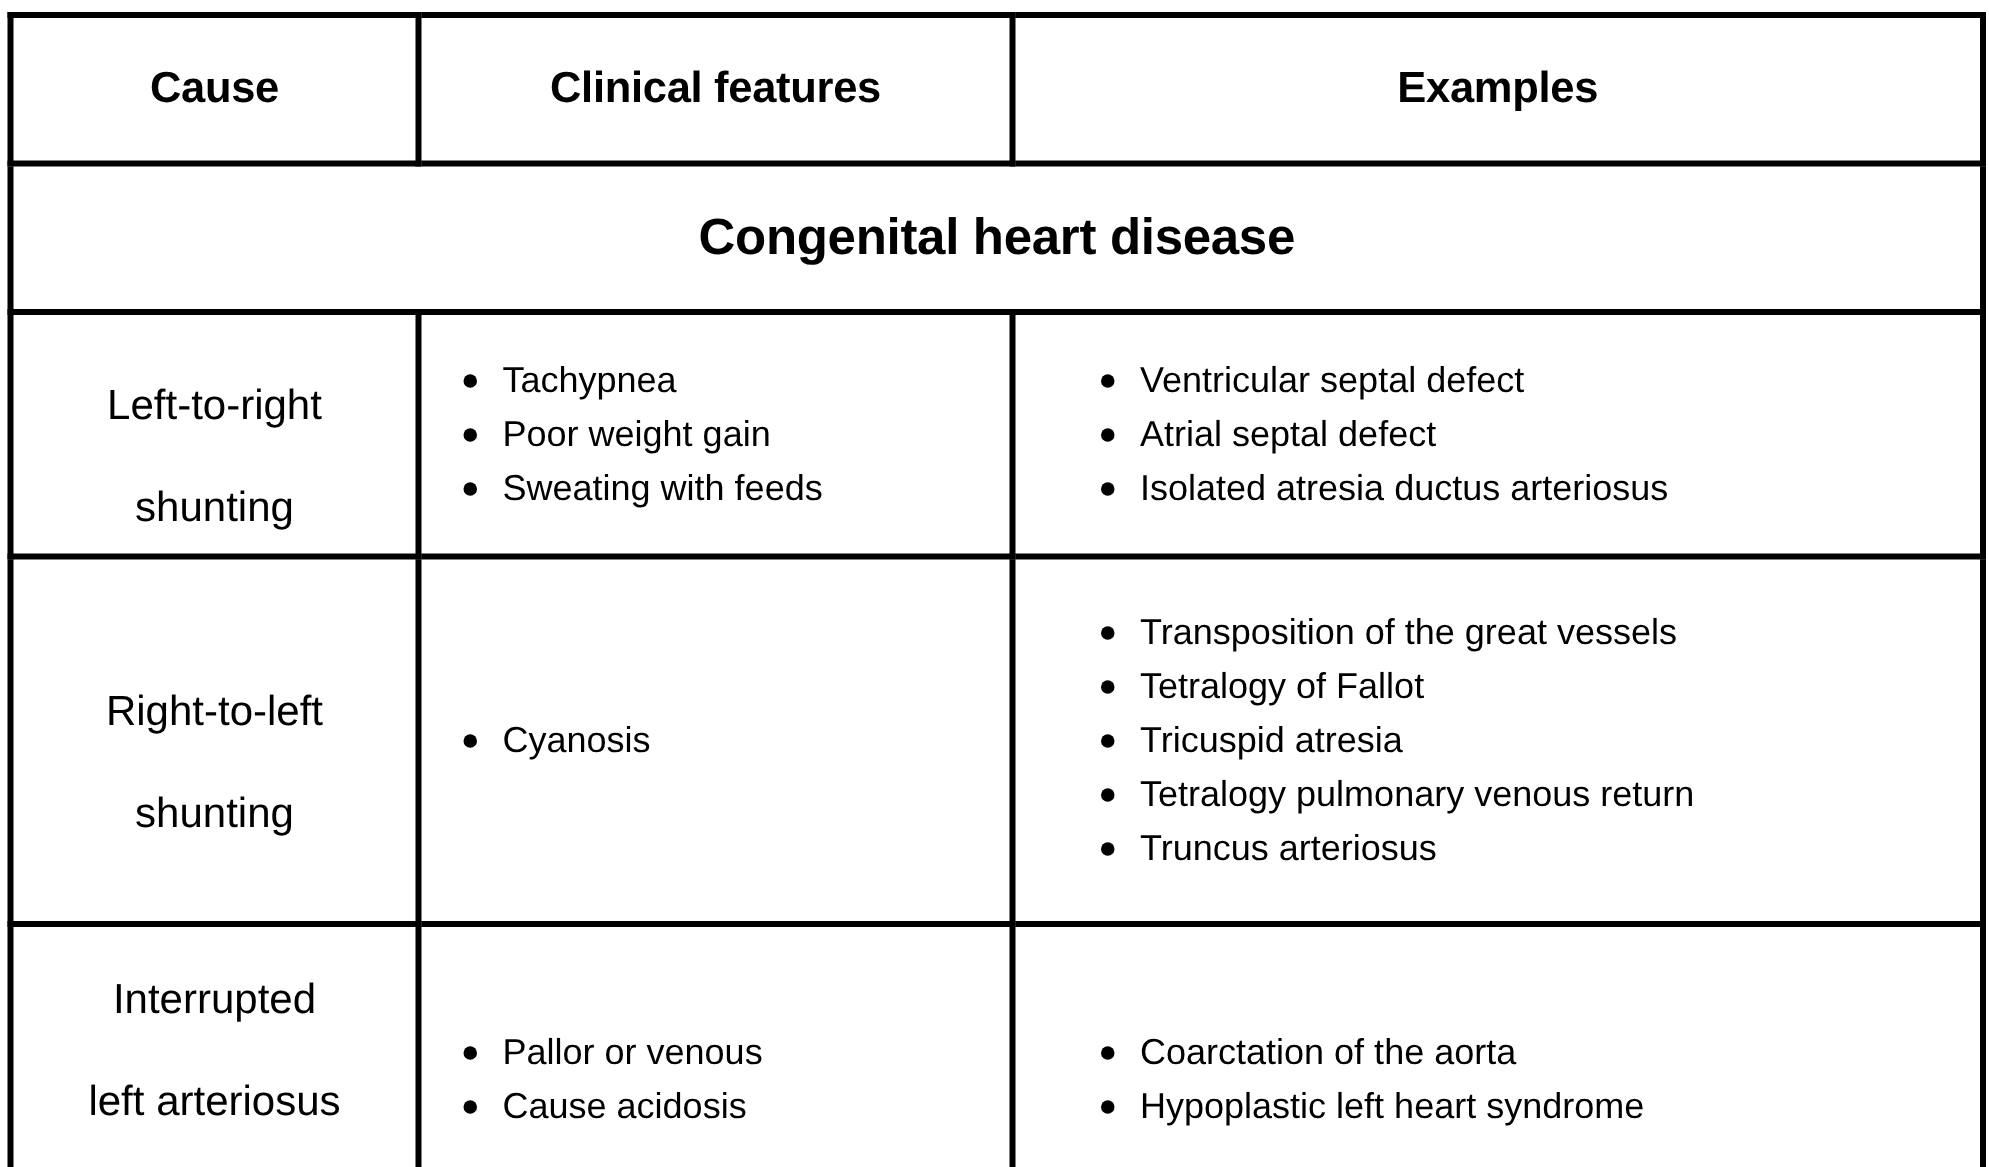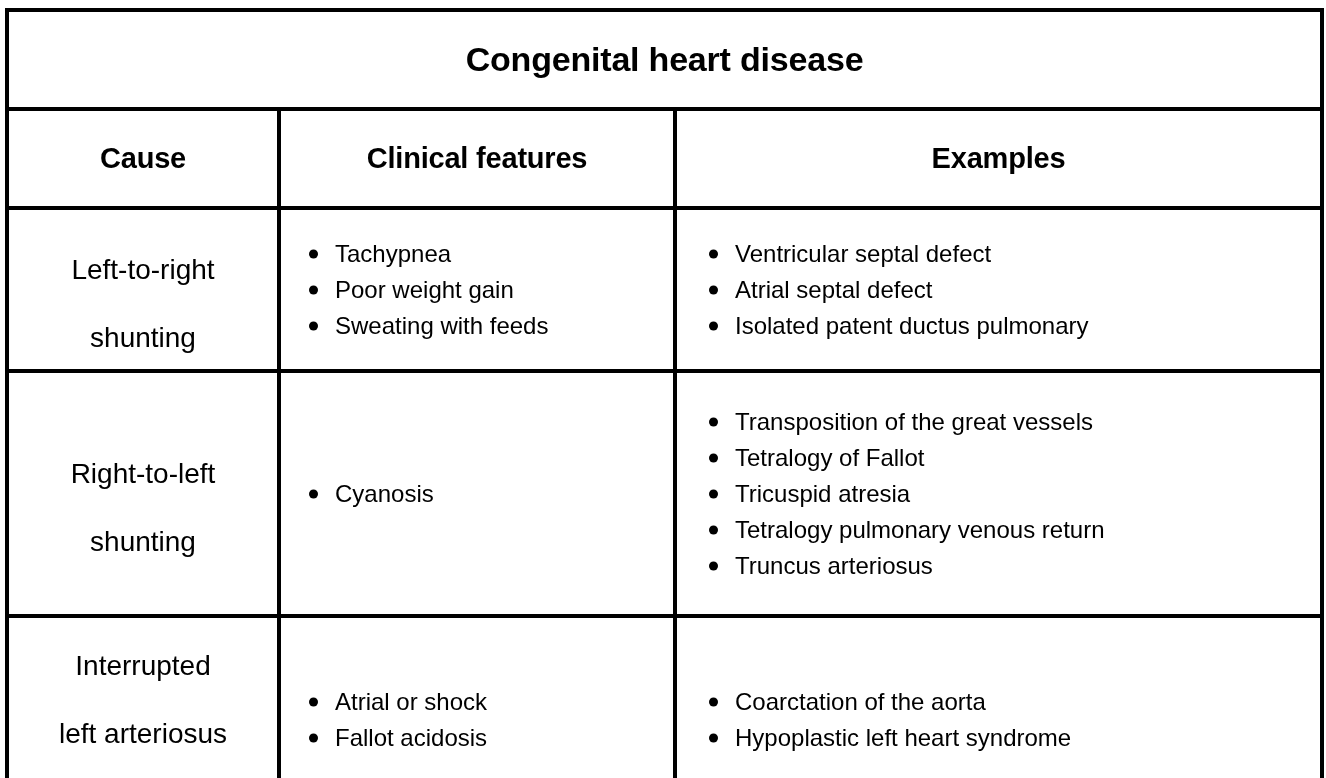--- a/index.html
+++ b/index.html
@@ -92,64 +92,65 @@
     top: 50%;
     transform: translateY(-50%);
     width: 9px;
     height: 9px;
     border-radius: 50%;
     background: #000000;
   }
 
   ul.bullets.examples {
     padding-left: 30px;
+    margin-left: 25px;
   }
 
   
   tr.row-1 td { height: 159px; }
   tr.row-2 td { height: 241px; }
   tr.row-3 td { height: 176px; }
 </style>
 </head>
 <body>
 
 <div class="table-wrap">
   <table class="chd-table">
     <colgroup>
       <col class="c-cause">
       <col class="c-features">
       <col class="c-examples">
     </colgroup>
     <tbody>
       <tr>
-        <td class="title-cell" colspan="3">Congenital heart disease</td>
-      </tr>
-      <tr>
         <td class="head-cell">Cause</td>
         <td class="head-cell">Clinical features</td>
         <td class="head-cell">Examples</td>
+      </tr>
+      <tr>
+        <td class="title-cell" colspan="3">Congenital heart disease</td>
       </tr>
 
       <tr class="row-1">
         <td class="cause-cell">
           <span class="line">Left-to-right</span>
           <span class="line">shunting</span>
         </td>
         <td>
           <ul class="bullets">
             <li>Tachypnea</li>
             <li>Poor weight gain</li>
             <li>Sweating with feeds</li>
           </ul>
         </td>
         <td>
           <ul class="bullets examples">
             <li>Ventricular septal defect</li>
             <li>Atrial septal defect</li>
-            <li>Isolated patent ductus pulmonary</li>
+            <li>Isolated atresia ductus arteriosus</li>
           </ul>
         </td>
       </tr>
 
       <tr class="row-2">
         <td class="cause-cell">
           <span class="line">Right-to-left</span>
           <span class="line">shunting</span>
         </td>
         <td>
@@ -169,22 +170,22 @@
       </tr>
 
       <tr class="row-3">
         <td class="cause-cell">
           <span class="line">Interrupted</span>
           <span class="line">left arteriosus</span>
           <span class="line">shock</span>
         </td>
         <td>
           <ul class="bullets">
-            <li>Atrial or shock</li>
-            <li>Fallot acidosis</li>
+            <li>Pallor or venous</li>
+            <li>Cause acidosis</li>
           </ul>
         </td>
         <td>
           <ul class="bullets examples">
             <li>Coarctation of the aorta</li>
             <li>Hypoplastic left heart syndrome</li>
           </ul>
         </td>
       </tr>
     </tbody>

